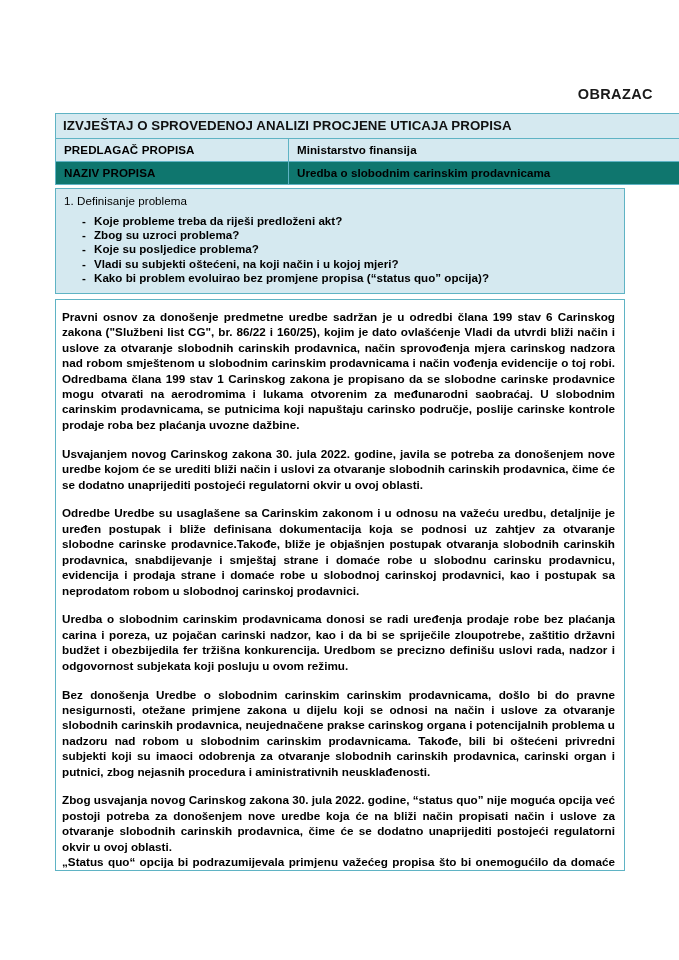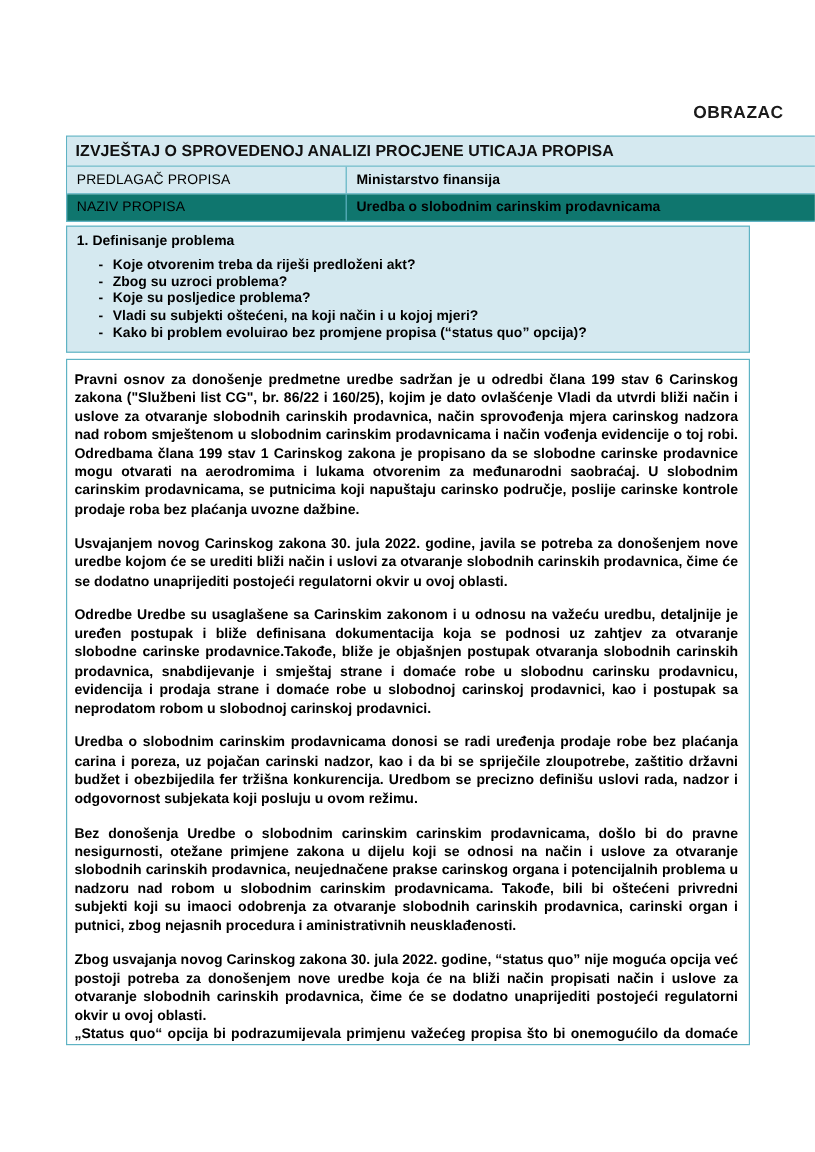--- a/index.html
+++ b/index.html
@@ -69,21 +69,21 @@
   }
   .form-row:last-child { border-bottom: none; }
 
   .form-row .cell-label {
     width: 233px;
     flex: 0 0 233px;
     box-sizing: border-box;
     border-right: 1px solid #5fb3c4;
     padding: 4px 8px 5px 8px;
     font-size: 11.6px;
-    font-weight: normal;
+    font-weight: bold;
     letter-spacing: 0.1px;
   }
   .form-row .cell-value {
     flex: 1 1 auto;
     box-sizing: border-box;
     padding: 4px 8px 5px 8px;
     font-size: 11.6px;
     font-weight: bold;
     letter-spacing: 0.05px;
   }
@@ -95,21 +95,21 @@
     left: 55px;
     top: 188px;
     width: 570px;
     box-sizing: border-box;
     border: 1px solid #5fb3c4;
     background: #d5e9f0;
     padding: 5px 8px 8px 8px;
   }
   .section-heading {
     font-size: 11.6px;
-    font-weight: bold;
+    font-weight: normal;
     margin: 0 0 7px 0;
     letter-spacing: 0.05px;
   }
   .q-list { margin: 0; padding: 0; list-style: none; }
   .q-item {
     display: flex;
     font-size: 11.6px;
     font-weight: bold;
     line-height: 14.2px;
     letter-spacing: 0.02px;
@@ -165,21 +165,21 @@
       <div class="cell-label">NAZIV PROPISA</div>
       <div class="cell-value">Uredba o slobodnim carinskim prodavnicama</div>
     </div>
   </div>
 
   <div class="section-box">
     <div class="section-heading">1. Definisanje problema</div>
     <ul class="q-list">
       <li class="q-item">
         <span class="q-dash">-</span>
-        <span class="q-text">Koje otvorenim treba da riješi predloženi akt?</span>
+        <span class="q-text">Koje probleme treba da riješi predloženi akt?</span>
       </li>
       <li class="q-item">
         <span class="q-dash">-</span>
         <span class="q-text">Zbog su uzroci problema?</span>
       </li>
       <li class="q-item">
         <span class="q-dash">-</span>
         <span class="q-text">Koje su posljedice problema?</span>
       </li>
       <li class="q-item">

